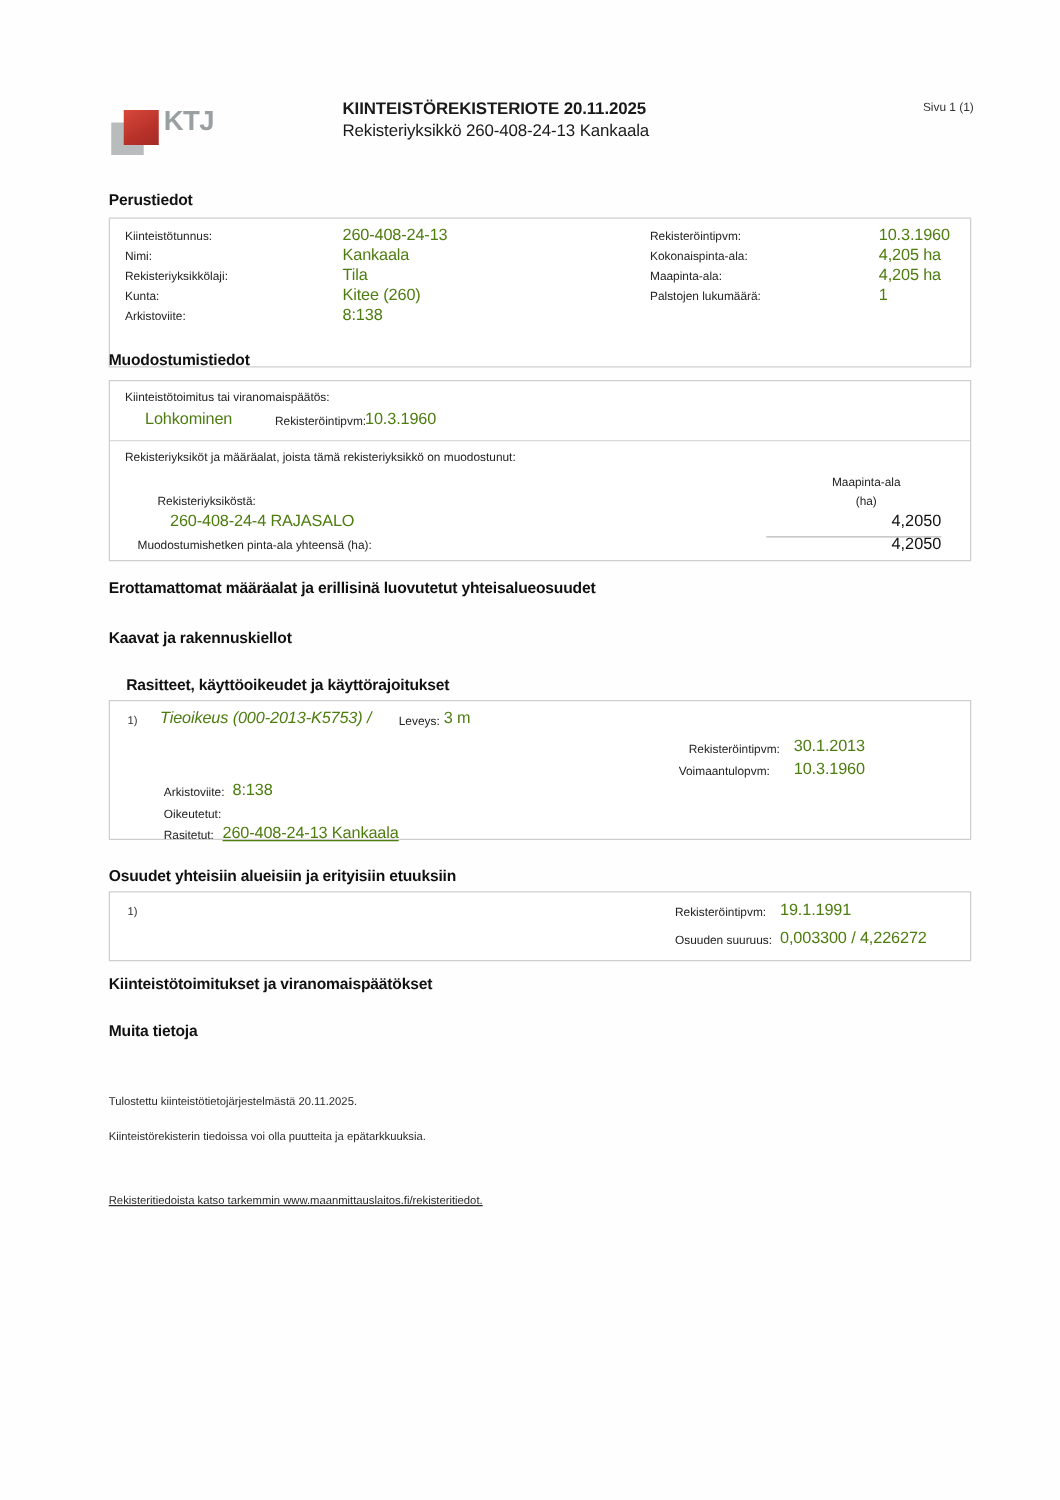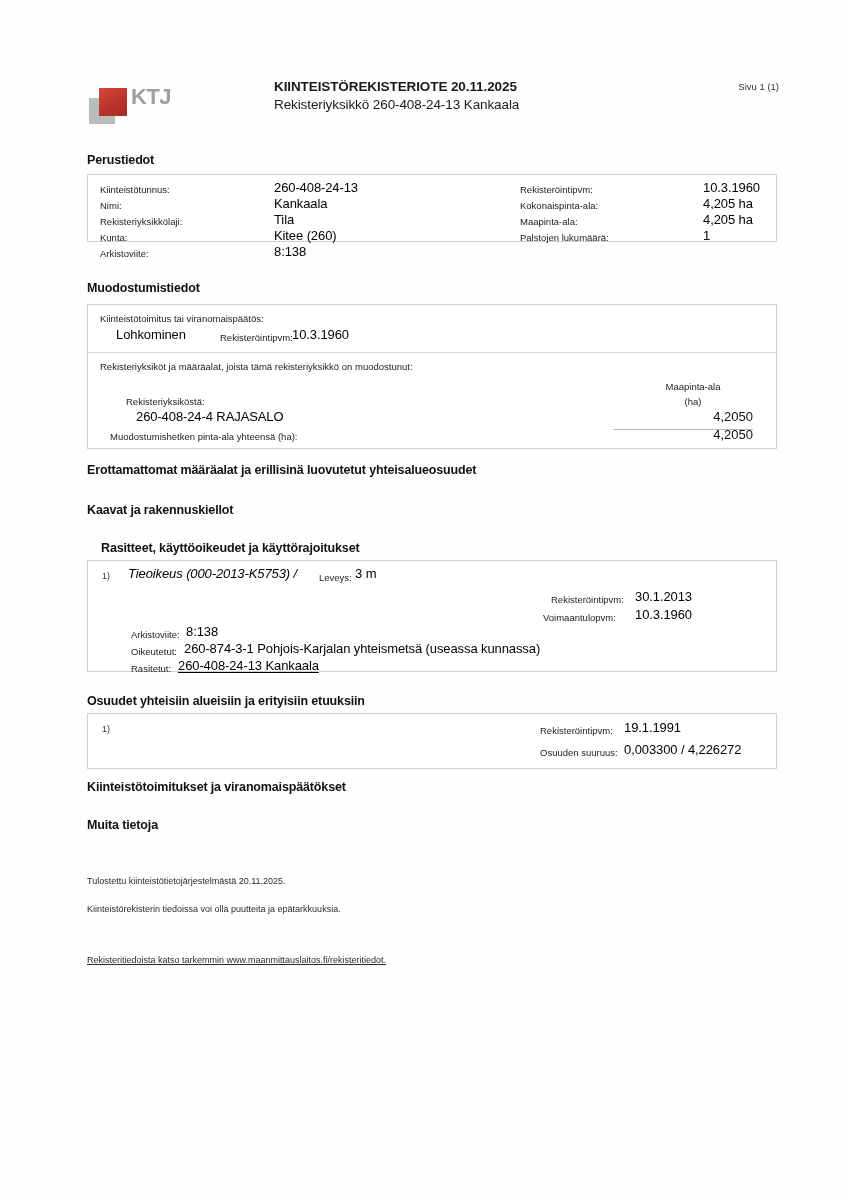--- a/index.html
+++ b/index.html
@@ -118,21 +118,21 @@
 
   .lbl {
     position: absolute;
     font-size: 9.5px;
     color: #222;
     white-space: nowrap;
   }
   .val {
     position: absolute;
     font-size: 13px;
-    color: #000000;
+    color: #4d7c0f;
     white-space: nowrap;
     letter-spacing: -0.1px;
   }
   .idx {
     position: absolute;
     font-size: 9px;
     color: #333;
   }
   .rnum {
     position: absolute;
@@ -172,21 +172,21 @@
       <div class="logo-sq-red"></div>
       <div class="logo-text">KTJ</div>
     </div>
     <div class="hdr-title">KIINTEISTÖREKISTERIOTE 20.11.2025</div>
     <div class="hdr-sub">Rekisteriyksikkö 260-408-24-13 Kankaala</div>
     <div class="hdr-page">Sivu 1 (1)</div>
   </div>
 
   <div class="sect-h" style="top:153px;">Perustiedot</div>
 
-  <div class="box" style="top:174px; height:68px;">
+  <div class="box" style="top:174px; height:120px;">
 
     <div class="lbl" style="left:12px; top:9px;">Kiinteistötunnus:</div>
     <div class="val" style="left:186px; top:5px;">260-408-24-13</div>
 
     <div class="lbl" style="left:12px; top:25px;">Nimi:</div>
     <div class="val" style="left:186px; top:21px;">Kankaala</div>
 
     <div class="lbl" style="left:12px; top:41px;">Rekisteriyksikkölaji:</div>
     <div class="val" style="left:186px; top:37px;">Tila</div>
 
@@ -247,21 +247,20 @@
     <div class="lbl" style="left:463px; top:33px;">Rekisteröintipvm:</div>
     <div class="val" style="left:547px; top:28px;">30.1.2013</div>
 
     <div class="lbl" style="left:455px; top:51px;">Voimaantulopvm:</div>
     <div class="val" style="left:547px; top:46px;">10.3.1960</div>
 
     <div class="lbl" style="left:43px; top:68px;">Arkistoviite:</div>
     <div class="val" style="left:98px; top:63px;">8:138</div>
 
     <div class="lbl" style="left:43px; top:85px;">Oikeutetut:</div>
-    <div class="val" style="left:96px; top:80px;">260-874-3-1 Pohjois-Karjalan yhteismetsä (useassa kunnassa)</div>
 
     <div class="lbl" style="left:43px; top:102px;">Rasitetut:</div>
     <div class="val underline-txt" style="left:90px; top:97px;">260-408-24-13 Kankaala</div>
   </div>
 
   <div class="sect-h" style="top:694px;">Osuudet yhteisiin alueisiin ja erityisiin etuuksiin</div>
 
   <div class="box" style="top:713px; height:56px;">
     <div class="idx" style="left:14px; top:10px;">1)</div>
 

